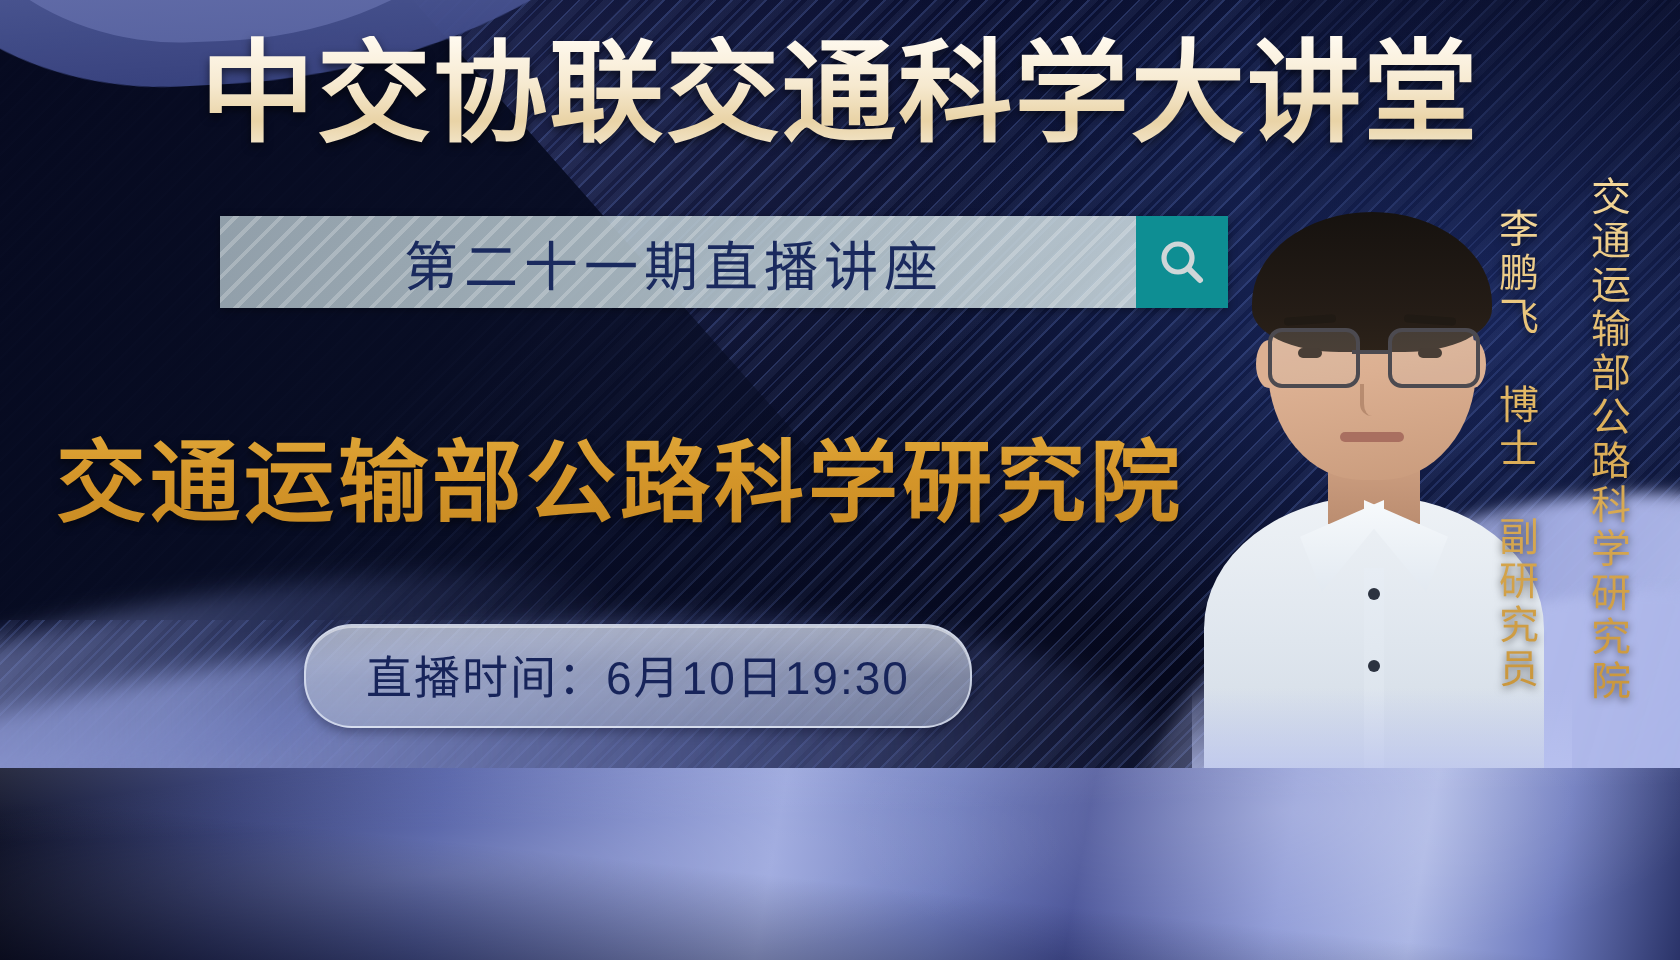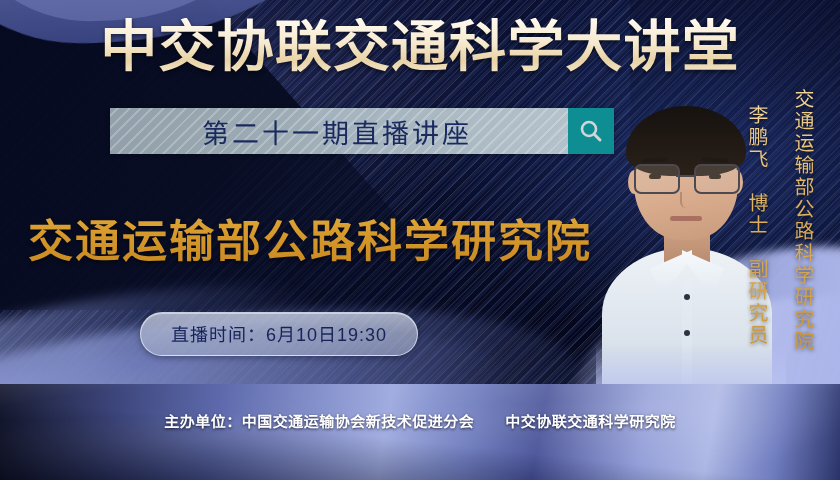--- a/index.html
+++ b/index.html
@@ -199,28 +199,28 @@
     color:#d79a2b;
     background:linear-gradient(180deg,#e4ae3e 0%,#d5962a 50%,#c78a22 100%);
     -webkit-background-clip:text;background-clip:text;
     -webkit-text-fill-color:transparent;color:transparent;
     filter:drop-shadow(0 2px 2px rgba(0,0,0,.5));
     white-space:nowrap;
   }
 
   
   .time-pill{
-    position:absolute;left:140px;top:312px;
+    position:absolute;left:152px;top:312px;
     padding:7px 30px 9px;
     border-radius:24px;
     background:linear-gradient(180deg, rgba(214,221,236,.72) 0%, rgba(188,197,219,.62) 50%, rgba(170,180,206,.58) 100%);
     border:1px solid rgba(226,232,245,.75);
     box-shadow:0 2px 6px rgba(0,0,20,.35), inset 0 1px 0 rgba(255,255,255,.45);
     color:#17245a;
-    font-size:18px;
+    font-size:23px;
     letter-spacing:1px;
     white-space:nowrap;
   }
 
   
   .portrait{
     position:absolute;left:612px;top:108px;width:150px;height:290px;
   }
   .portrait .p-head{
     position:absolute;left:22px;top:8px;width:104px;height:124px;
@@ -377,16 +377,15 @@
   <div class="topic">交通运输部公路科学研究院</div>
 
   <div class="time-pill">直播时间：6月10日19:30</div>
 
   <div class="vtext vtext-org">交通运输部公路科学研究院</div>
   <div class="vtext vtext-person">李鹏飞　博士　副研究员</div>
 
   <div class="footer-band">
     <div class="footer-wave"></div>
     <div class="footer-sheen"></div>
-    <div class="footer-text">主办单位：中国交通运输协会新技术促进分会　　中交协联交通科学研究院</div>
   </div>
 
 </div>
 
 </body></html>

